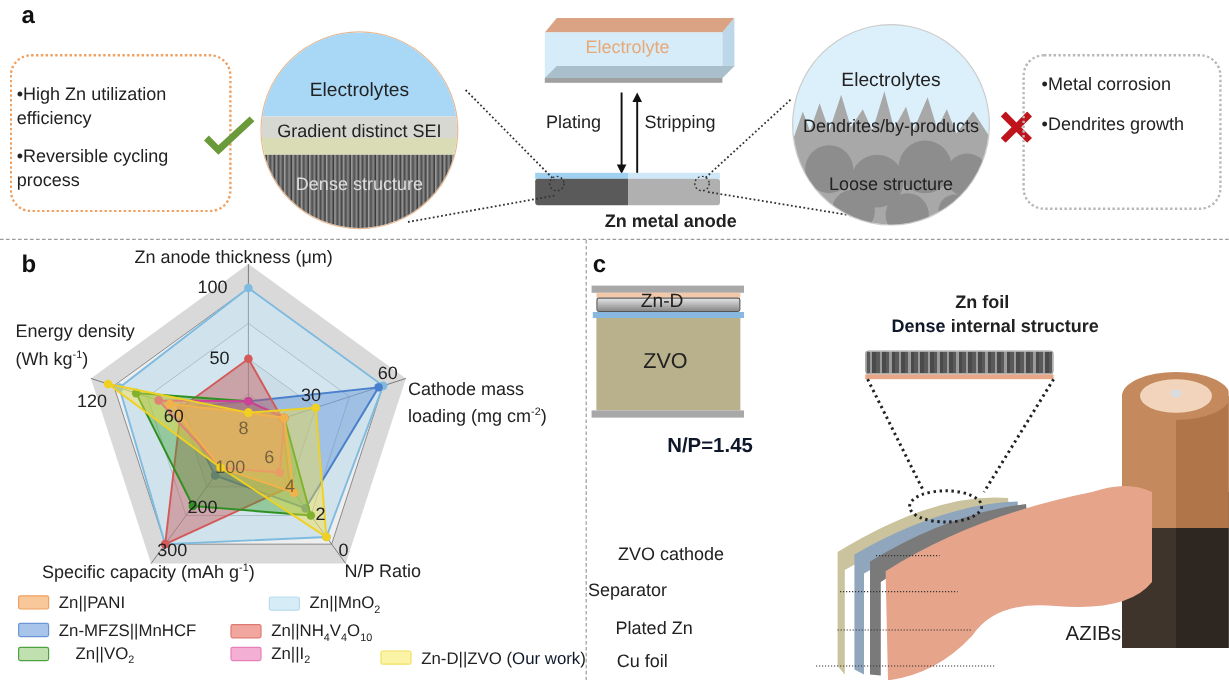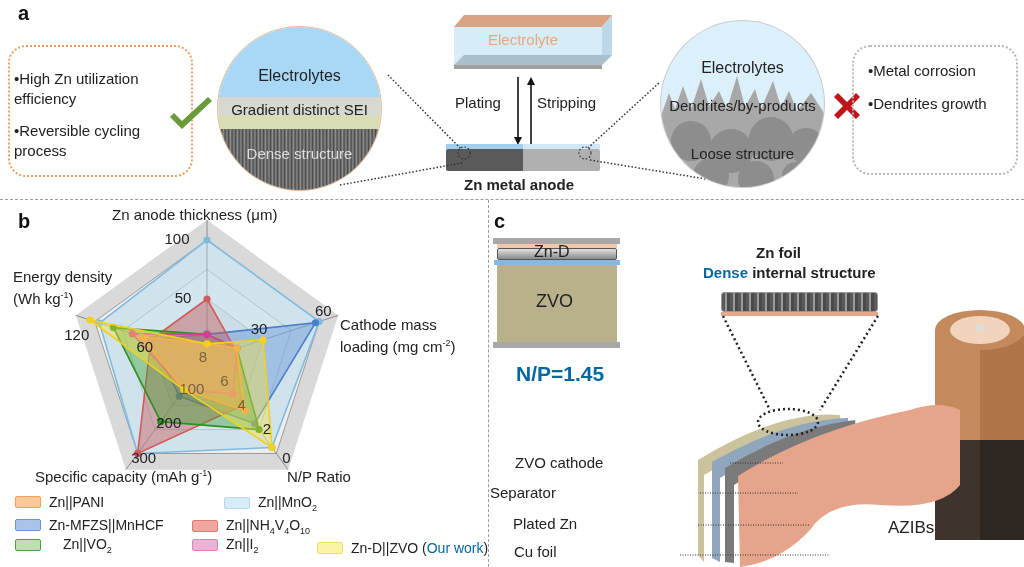--- a/index.html
+++ b/index.html
@@ -1,22 +1,22 @@
 <!DOCTYPE html>
 <html><head>
 <meta charset="utf-8">
 <style>
   * { box-sizing: border-box; margin: 0; padding: 0; }
   html, body { width: 1024px; height: 567px; background: #ffffff; overflow: hidden; }
   body { position: relative; font-family: "Liberation Sans", sans-serif; color: #222; }
   .abs { position: absolute; }
   .panel-letter { font-weight: bold; font-size: 20px; color: #111; }
   .txt { font-size: 15px; color: #222; white-space: nowrap; }
-  .bold { font-weight: bold; }
-  .red { color: #0369a1; }
+  .bold { font-weight: bold; margin-left: 40px; }
+  .red { color: #0f172a; }
   .dash-h { position: absolute; left: 0; top: 199px; width: 1024px; border-top: 1.5px dashed #9a9a9a; }
   .dash-v { position: absolute; left: 488px; top: 200px; height: 367px; border-left: 1.5px dashed #9a9a9a; }
   .box-good { border: 2px dotted #f0a060; border-radius: 18px; }
   .box-bad { border: 2px dotted #b8b8b8; border-radius: 18px; }
   .circle { border-radius: 50%; overflow: hidden; }
   .bullet { font-size: 15px; line-height: 20px; color: #222; }
   .legend-swatch { width: 26px; height: 12px; border-radius: 2px; display: inline-block; }
   .legend-item { position: absolute; display: flex; align-items: center; gap: 8px; font-size: 14px; color: #222; white-space: nowrap; }
   sub, sup { font-size: 9px; }
   .layer-label { font-size: 15px; color: #222; }
@@ -217,21 +217,21 @@
 <div class="abs panel-letter" style="left:494px; top:210px;">c</div>
 
 <div class="abs" style="left:493px; top:238px; width:127px; height:6px; background:#a8a8a8;"></div>
 <div class="abs" style="left:497px; top:244px; width:120px; height:4px; background:#f3c8a8;"></div>
 <div class="abs" style="left:497px; top:248px; width:120px; height:12px; background:linear-gradient(180deg,#e0e0e0,#8a8a8a); border:1px solid #555; border-radius:2px;"></div>
 <div class="abs txt" style="left:534px; top:243px; font-size:16px;">Zn-D</div>
 <div class="abs" style="left:494px; top:260px; width:126px; height:5px; background:#88b8e0;"></div>
 <div class="abs" style="left:497px; top:265px; width:120px; height:77px; background:#b9b08c;"></div>
 <div class="abs txt" style="left:536px; top:291px; font-size:18px;">ZVO</div>
 <div class="abs" style="left:493px; top:342px; width:127px; height:6px; background:#a8a8a8;"></div>
-<div class="abs txt bold red" style="left:516px; top:362px; font-size:21px;">N/P=1.45</div>
+<div class="abs txt bold red" style="left:516px; top:362px; font-size:17px;">N/P=1.45</div>
 
 <div class="abs txt bold" style="left:756px; top:244px; font-size:15px;">Zn foil</div>
 <div class="abs txt bold" style="left:703px; top:264px; font-size:15px;"><span class="red">Dense</span><span> internal structure</span></div>
 
 <div class="abs" style="left:721px; top:292px; width:157px; height:20px; background:repeating-linear-gradient(90deg,#5a5a5a 0 3px,#9a9a9a 3px 5px,#4a4a4a 5px 8px); border:1.5px solid #999; border-radius:3px;"></div>
 <div class="abs" style="left:721px; top:312px; width:157px; height:4px; background:#e8a888;"></div>
 
 <svg class="abs" style="left:580px; top:300px;" width="444" height="267" viewBox="0 0 444 267">
 
   <line x1="143" y1="16" x2="190" y2="110" stroke="#222" stroke-width="2.5" stroke-dasharray="2,3"></line>

